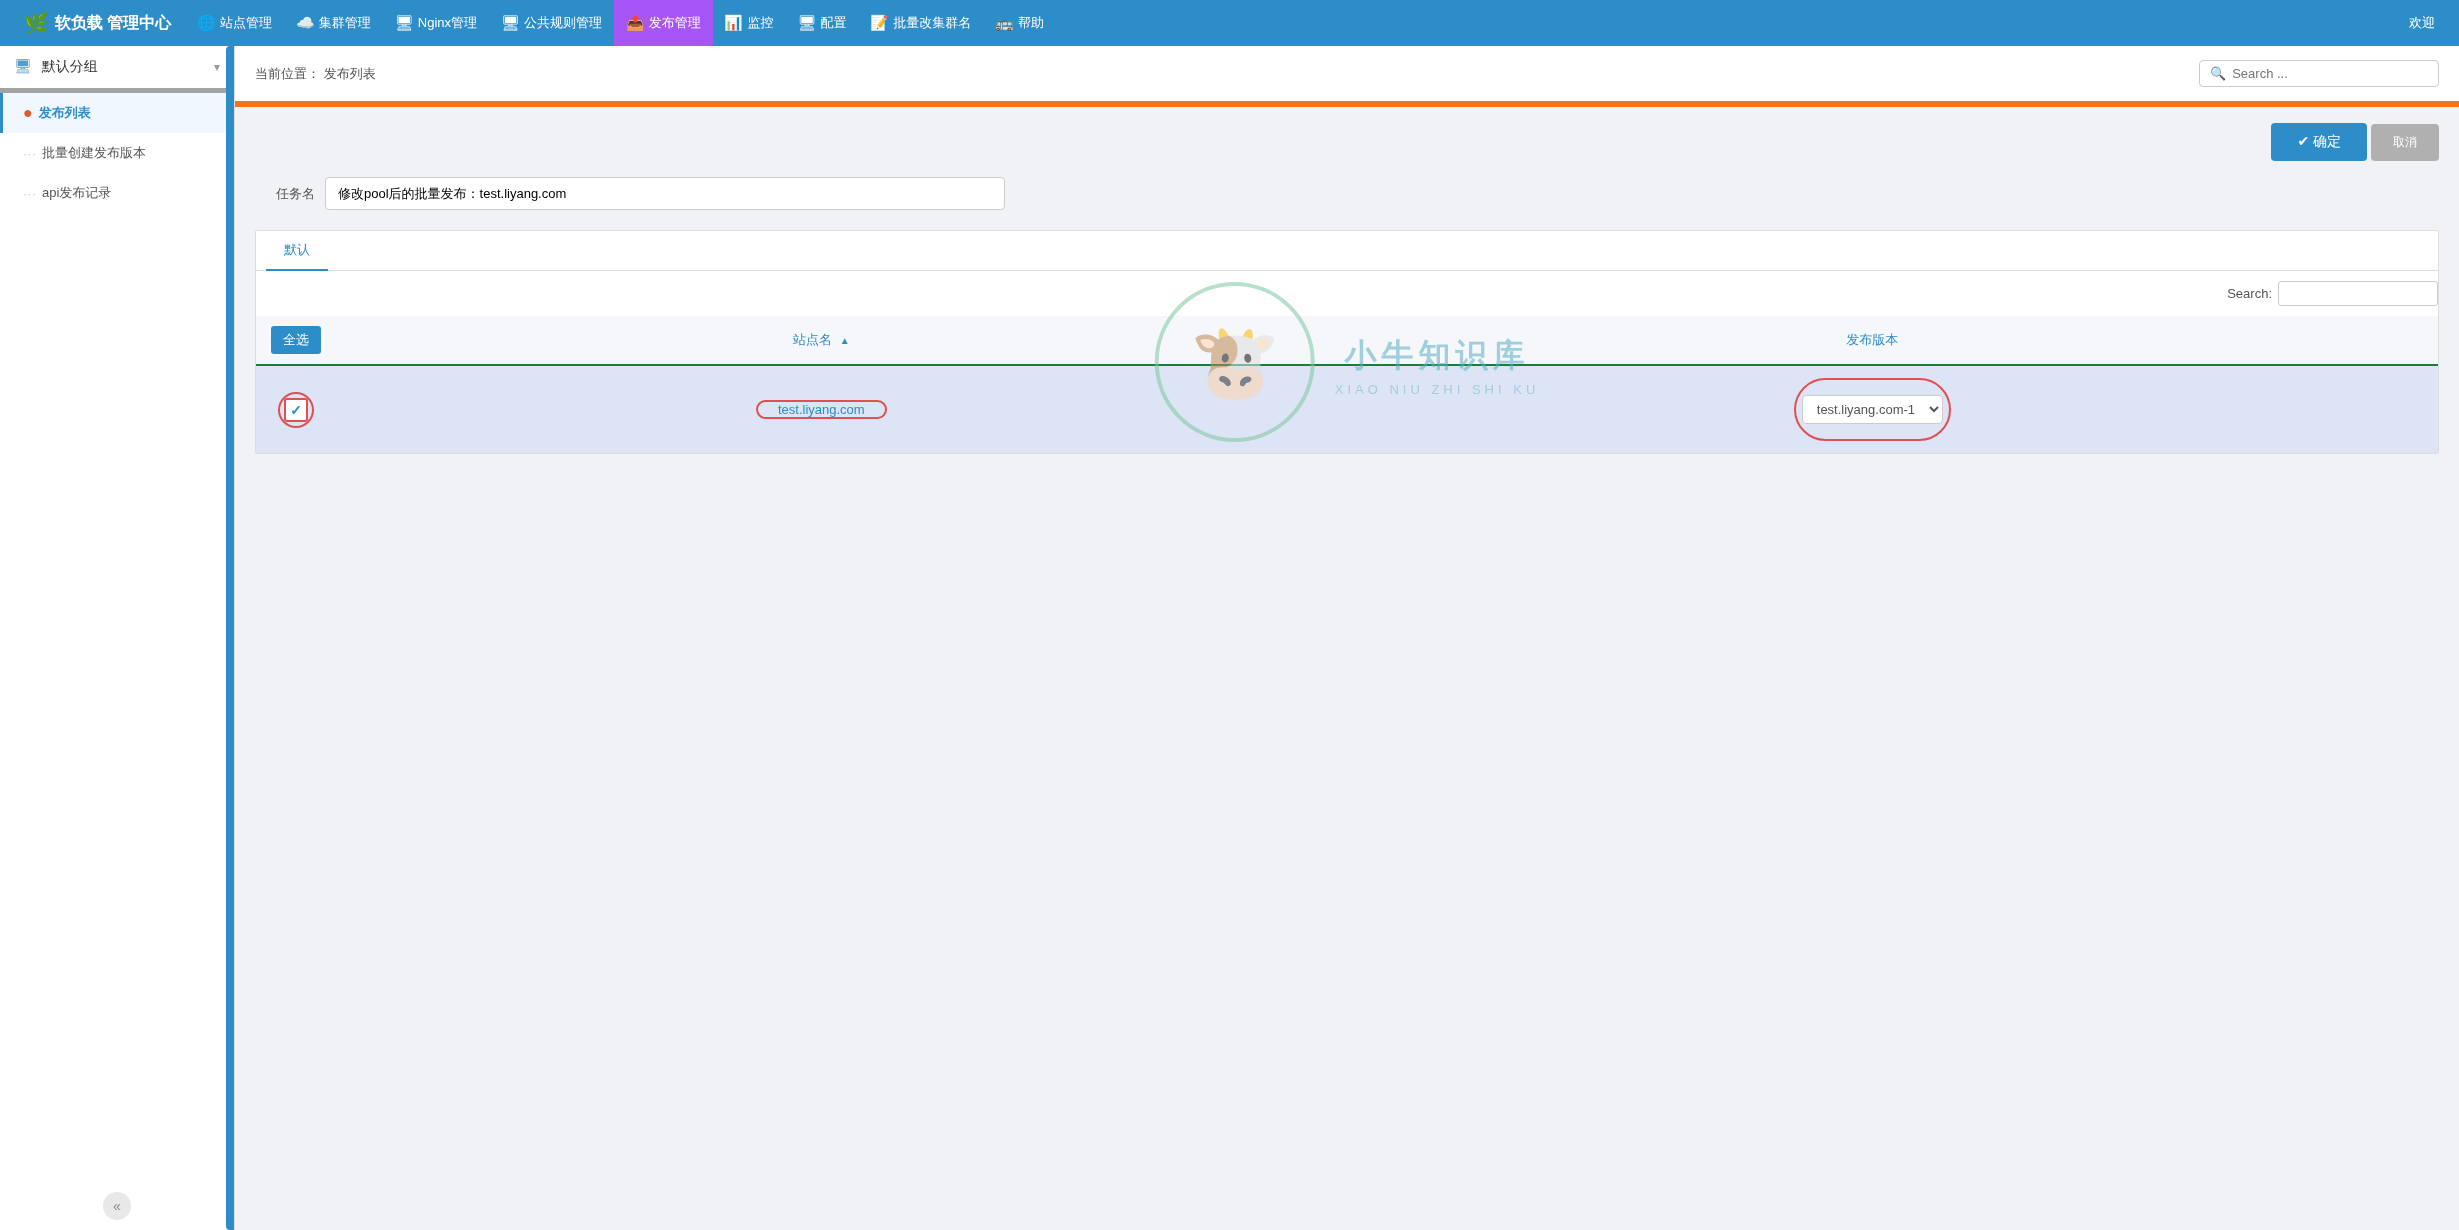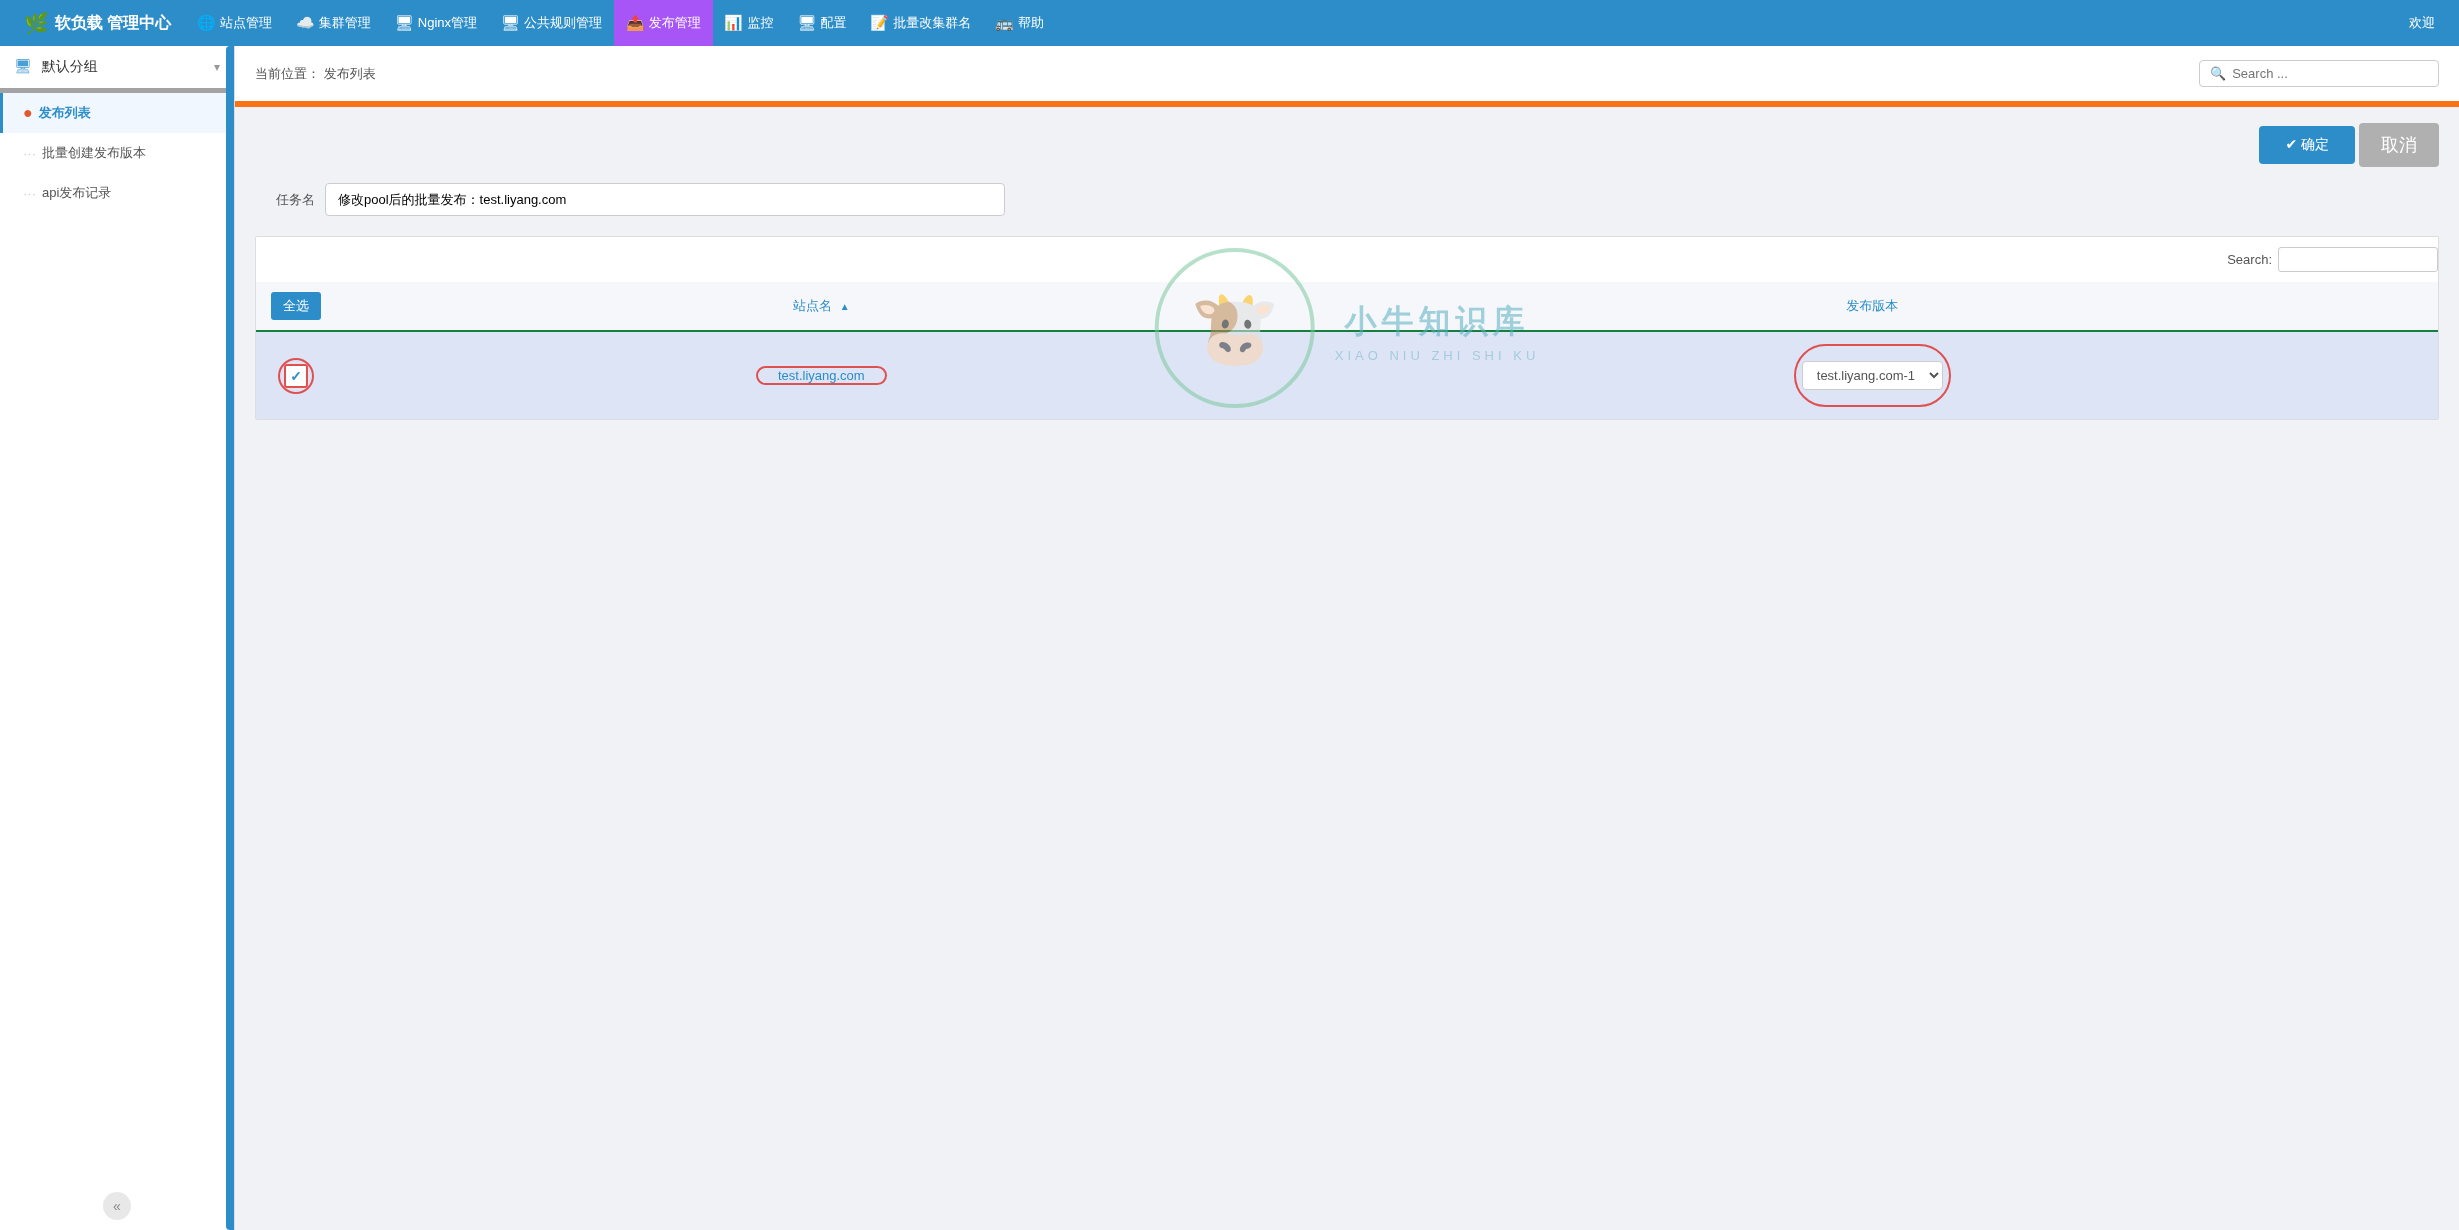--- a/index.html
+++ b/index.html
@@ -136,21 +136,21 @@
     .btn-confirm {
       background: #2c8dc8; color: white;
       border: none; border-radius: 4px;
       padding: 10px 26px; font-size: 14px;
       cursor: pointer; font-family: inherit;
       display: flex; align-items: center; gap: 6px;
     }
     .btn-cancel {
       background: #b0b0b0; color: white;
       border: none; border-radius: 4px;
-      padding: 10px 22px; font-size: 18px;
+      padding: 10px 22px; font-size: 12px;
       cursor: pointer; font-family: inherit;
     }
 
     
     .form-section {
       padding: 0 20px;
     }
     .form-row {
       display: flex; align-items: center;
       margin-bottom: 20px;
@@ -422,20 +422,25 @@
 
     <div class="form-section">
       <div class="form-row">
         <label class="form-label">任务名</label>
         <input type="text" class="form-input" value="修改pool后的批量发布：test.liyang.com" style="">
       </div>
     </div>
 
     <div class="table-panel">
 
+      <div class="table-tabs">
+        <div class="table-tab active">
+          <span>默认</span>
+        </div>
+      </div>
 
       <div class="table-relative">
 
         <div class="watermark-overlay">
           <div style="display:flex; align-items:center; gap:20px;">
             <div class="wm-circle" style="width:160px;height:160px;border:4px solid #7ec8a0;border-radius:50%;display:flex;align-items:center;justify-content:center;">
               <span style="font-size:72px;">🐮</span>
             </div>
             <div>
               <div class="wm-cn" style="font-size:32px;color:#5ab0c0;letter-spacing:5px;font-weight:bold;">小牛知识库</div>

